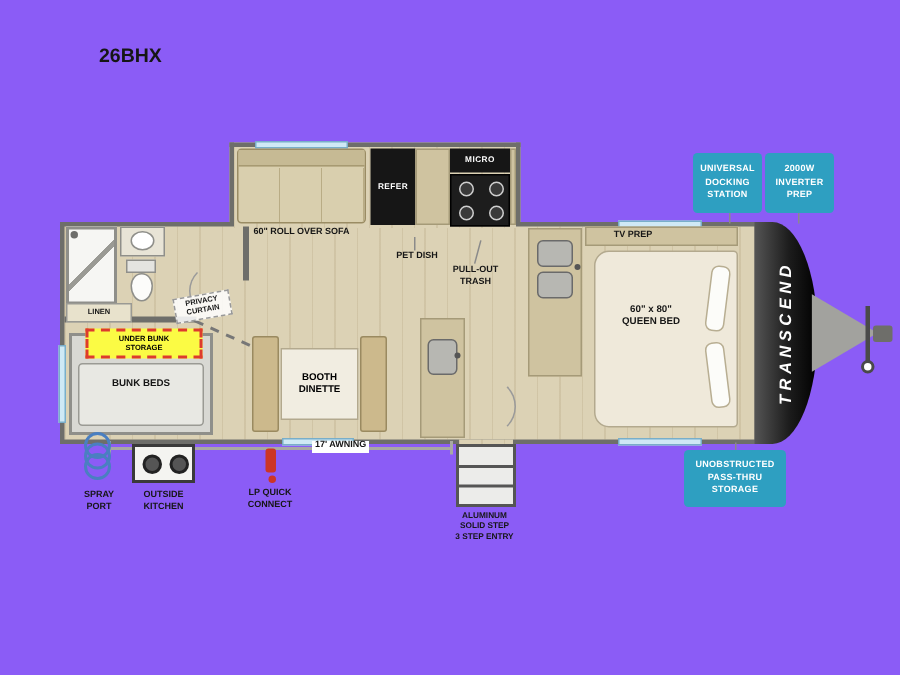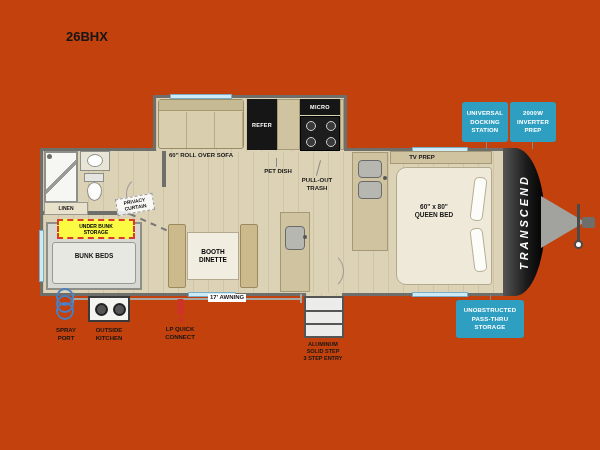--- a/index.html
+++ b/index.html
@@ -1,17 +1,17 @@
 <!DOCTYPE html>
 <html><head>
 <meta charset="utf-8">
 <style>
   *{box-sizing:border-box;margin:0;padding:0}
   body{background:#fff}
-  .plan{position:relative;width:600px;height:450px;background:#c2410c;font-family:"Liberation Sans",sans-serif;overflow:hidden}
+  .plan{position:relative;width:600px;height:450px;background:#8b5cf6;font-family:"Liberation Sans",sans-serif;overflow:hidden}
   .a{position:absolute}
   .wood{background-color:#dcd2b5;background-image:repeating-linear-gradient(90deg,rgba(130,105,60,.13) 0 1px,transparent 1px 15px)}
   .wall{position:absolute;background:#6e6e6a}
   .lbl{position:absolute;font-weight:bold;color:#161616;text-align:center;white-space:pre-line;line-height:1.25}
   .f5{font-size:5px}.f55{font-size:5.5px}.f6{font-size:6px}.f65{font-size:6.5px}
   .callout{position:absolute;background:#2e9fc1;color:#fff;font-weight:bold;font-size:6px;line-height:1.4;text-align:center;border-radius:3px;display:flex;align-items:center;justify-content:center;white-space:pre-line;padding:2px;letter-spacing:.2px}
   .window{position:absolute;background:#cfe9f5;border:1px solid #79aec9}
   .blackbox{position:absolute;background:#161616;color:#fff;display:flex;align-items:center;justify-content:center;font-weight:bold;font-size:5.5px;letter-spacing:.3px}
   .counter{position:absolute;background:#cfc3a0;border:1px solid #a59a78}
   .fixture{position:absolute;background:#f6f6f3;border:1px solid #8f8f8a}

